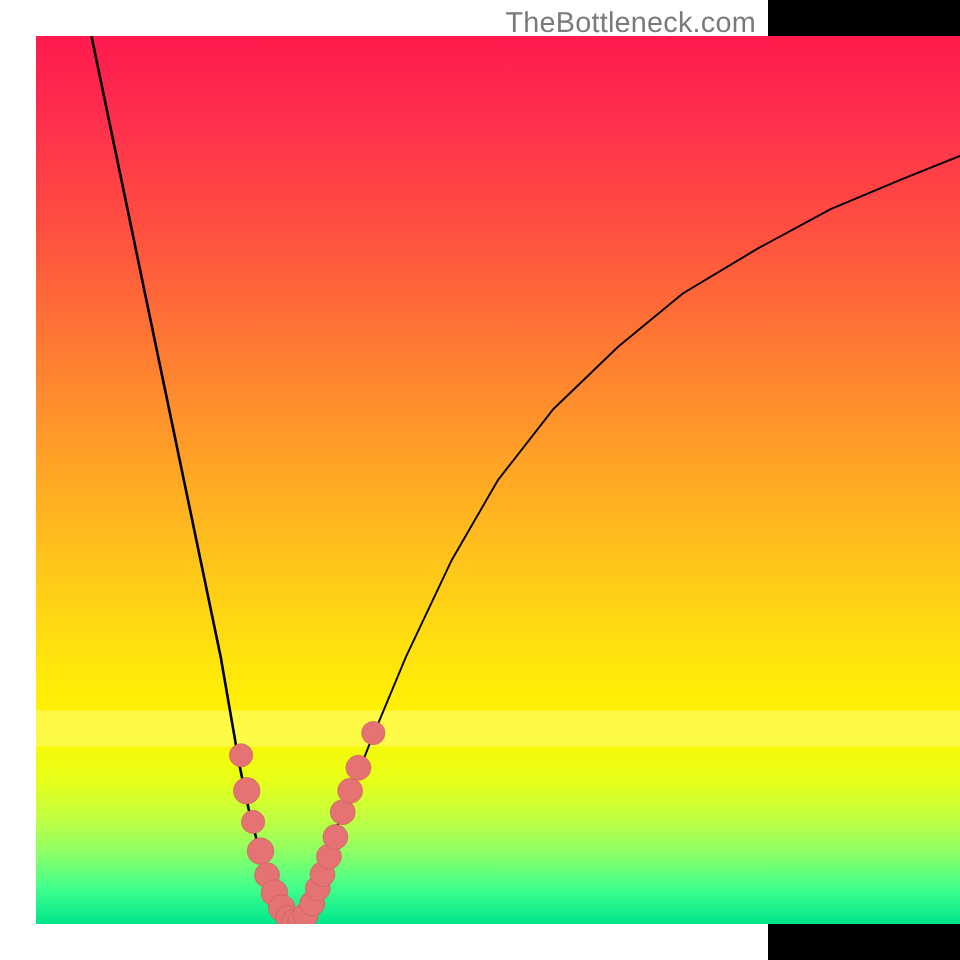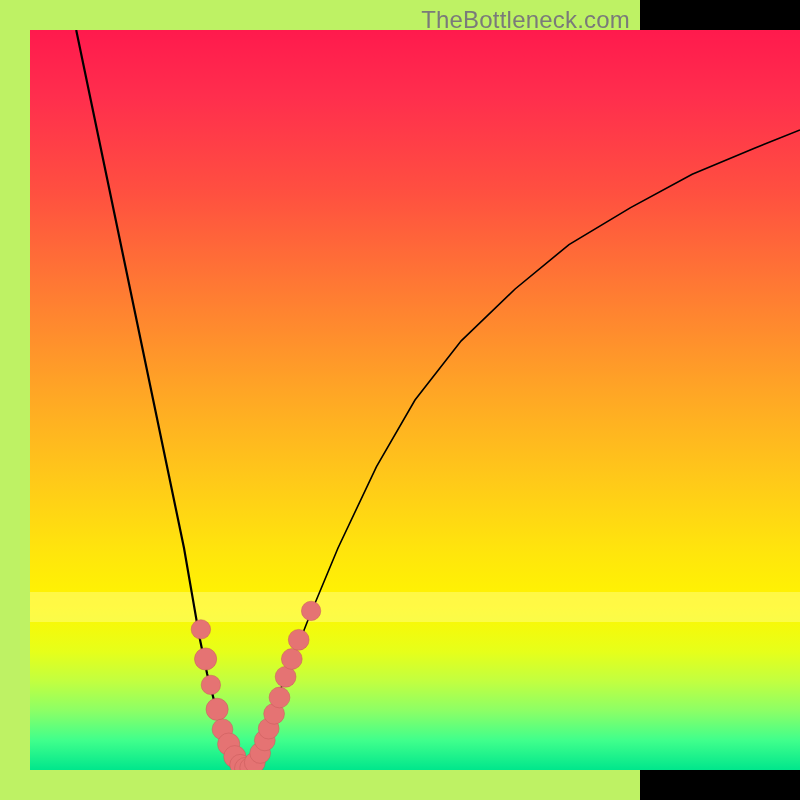--- a/index.html
+++ b/index.html
@@ -8,21 +8,21 @@
     width: 800px;
     height: 800px;
     background: #000;
     font-family: Arial, Helvetica, sans-serif;
     overflow: hidden;
   }
   .stage {
     position: relative;
     width: 640px;
     height: 800px;
-    background: #bef264;
+    background: #ffffff;
     text-align: center;
   }
   .plot-area {
     position: absolute;
     left: 30px;
     top: 30px;
     width: 770px;
     height: 740px;
     background: linear-gradient(to bottom,
       #ff1a4d 0%,

